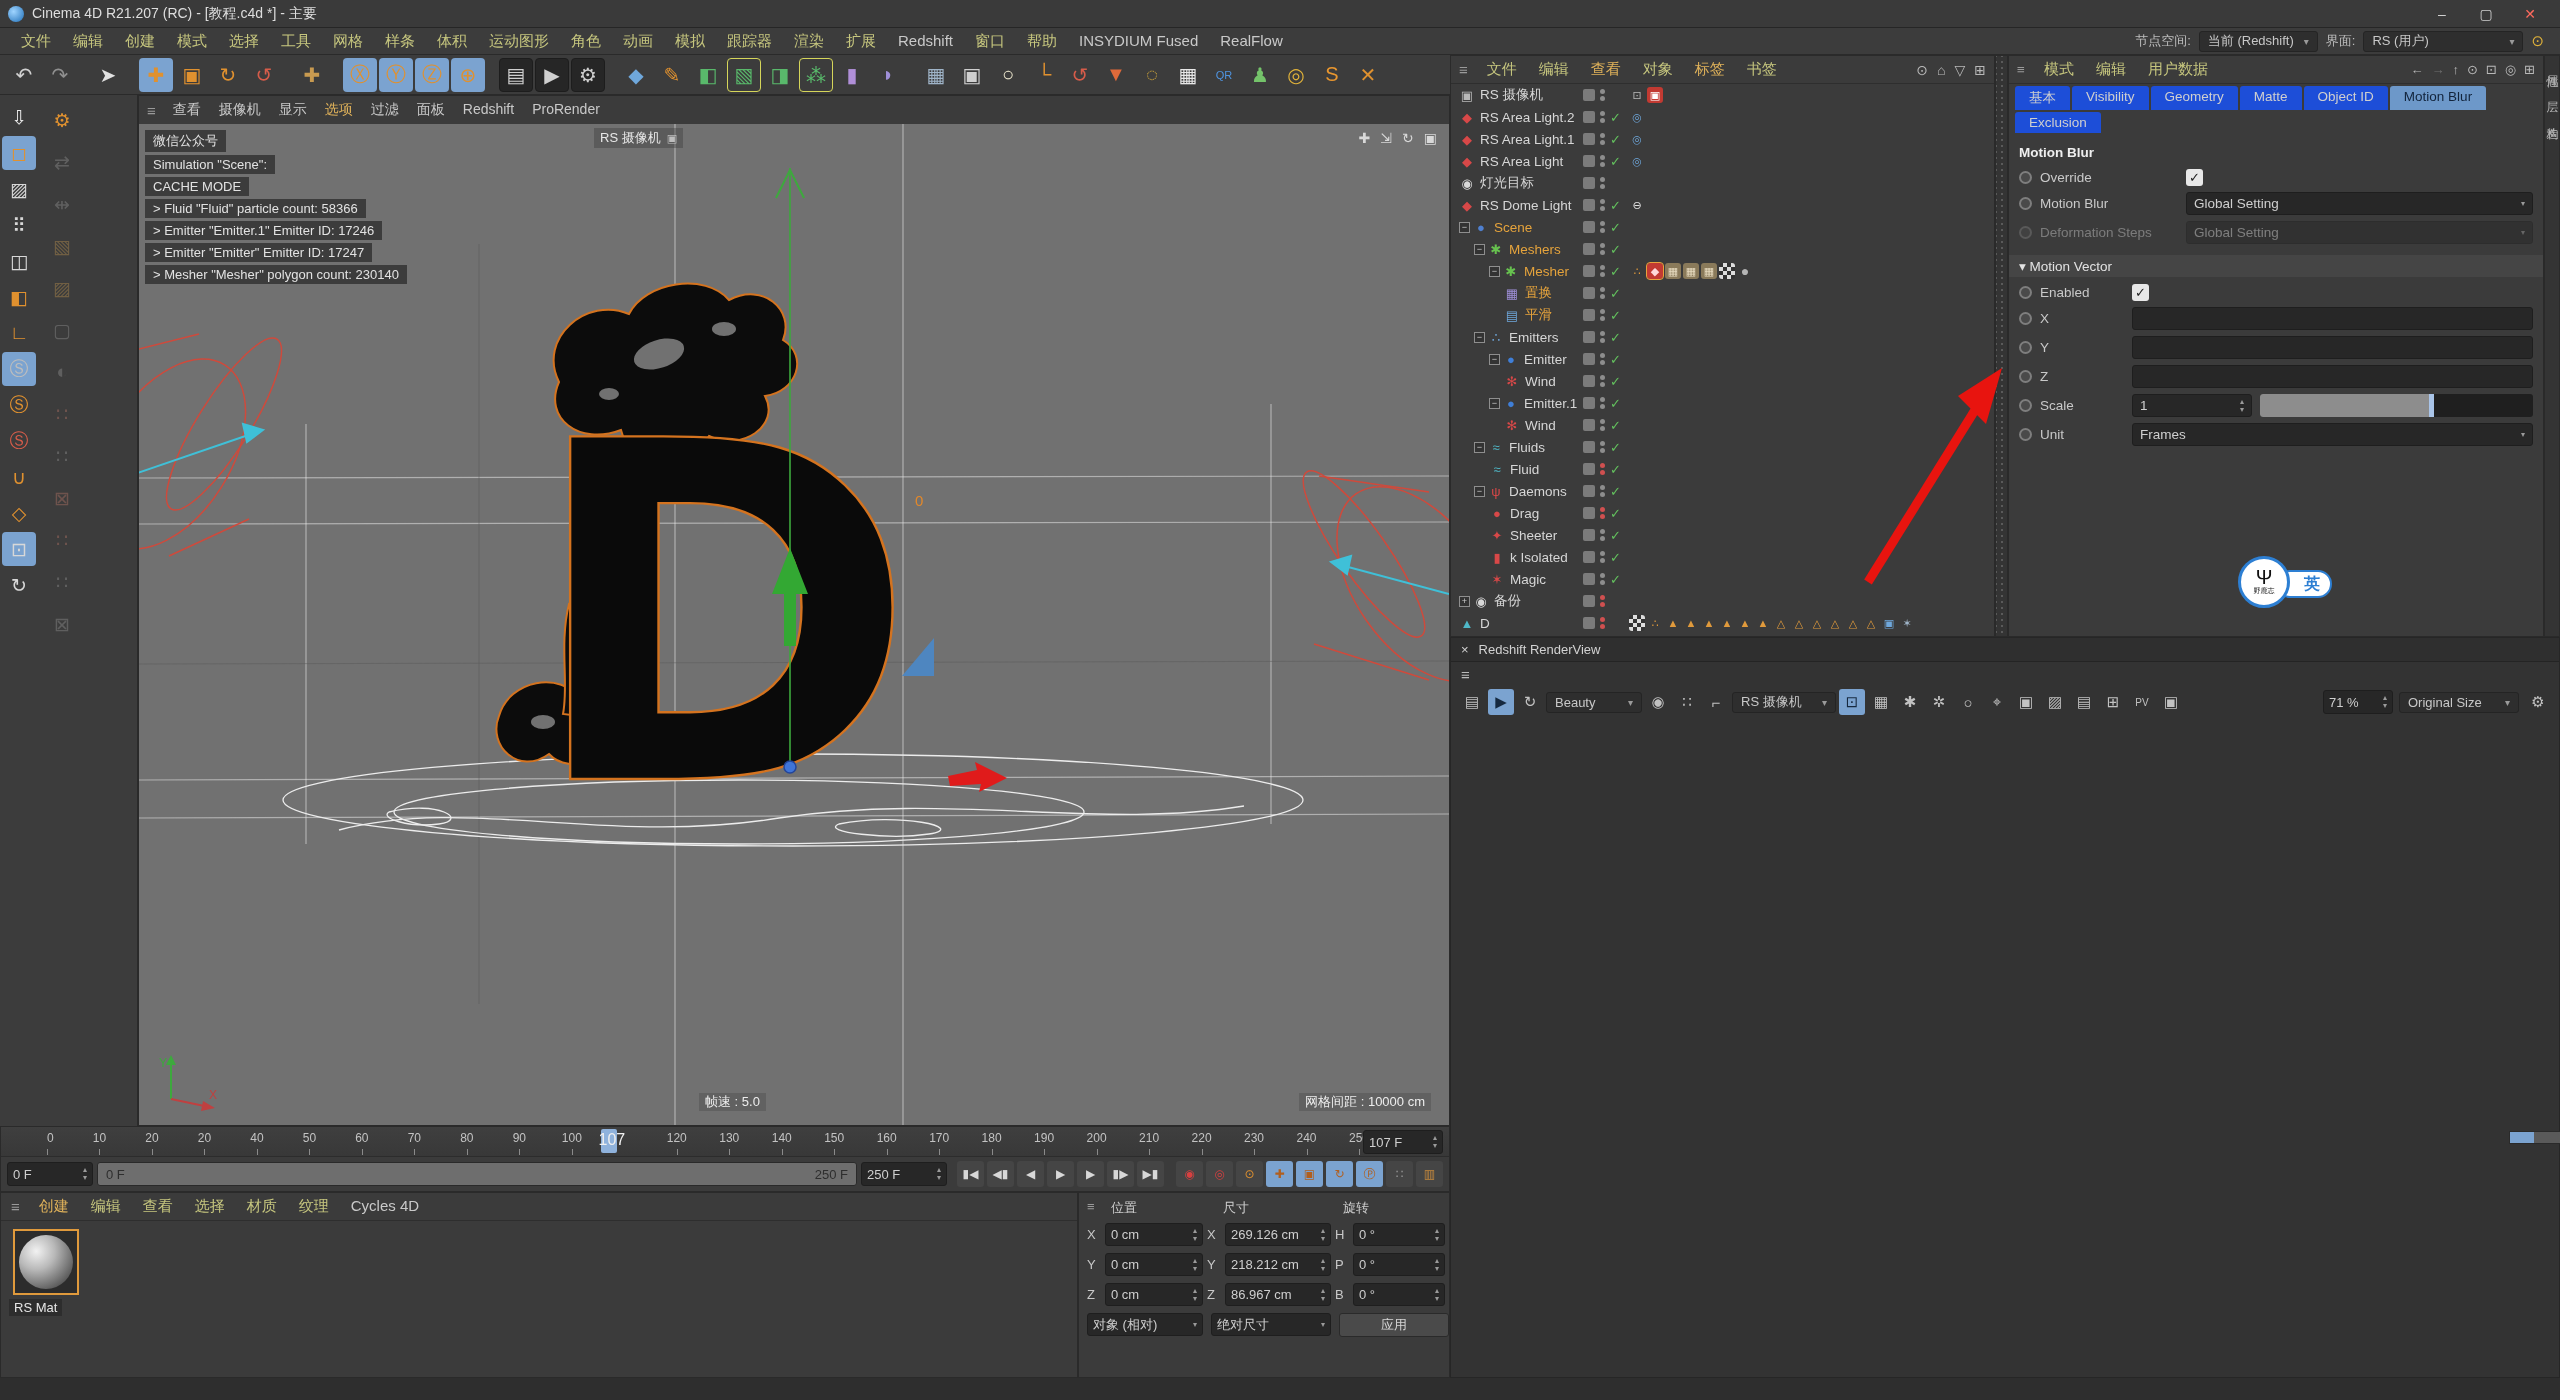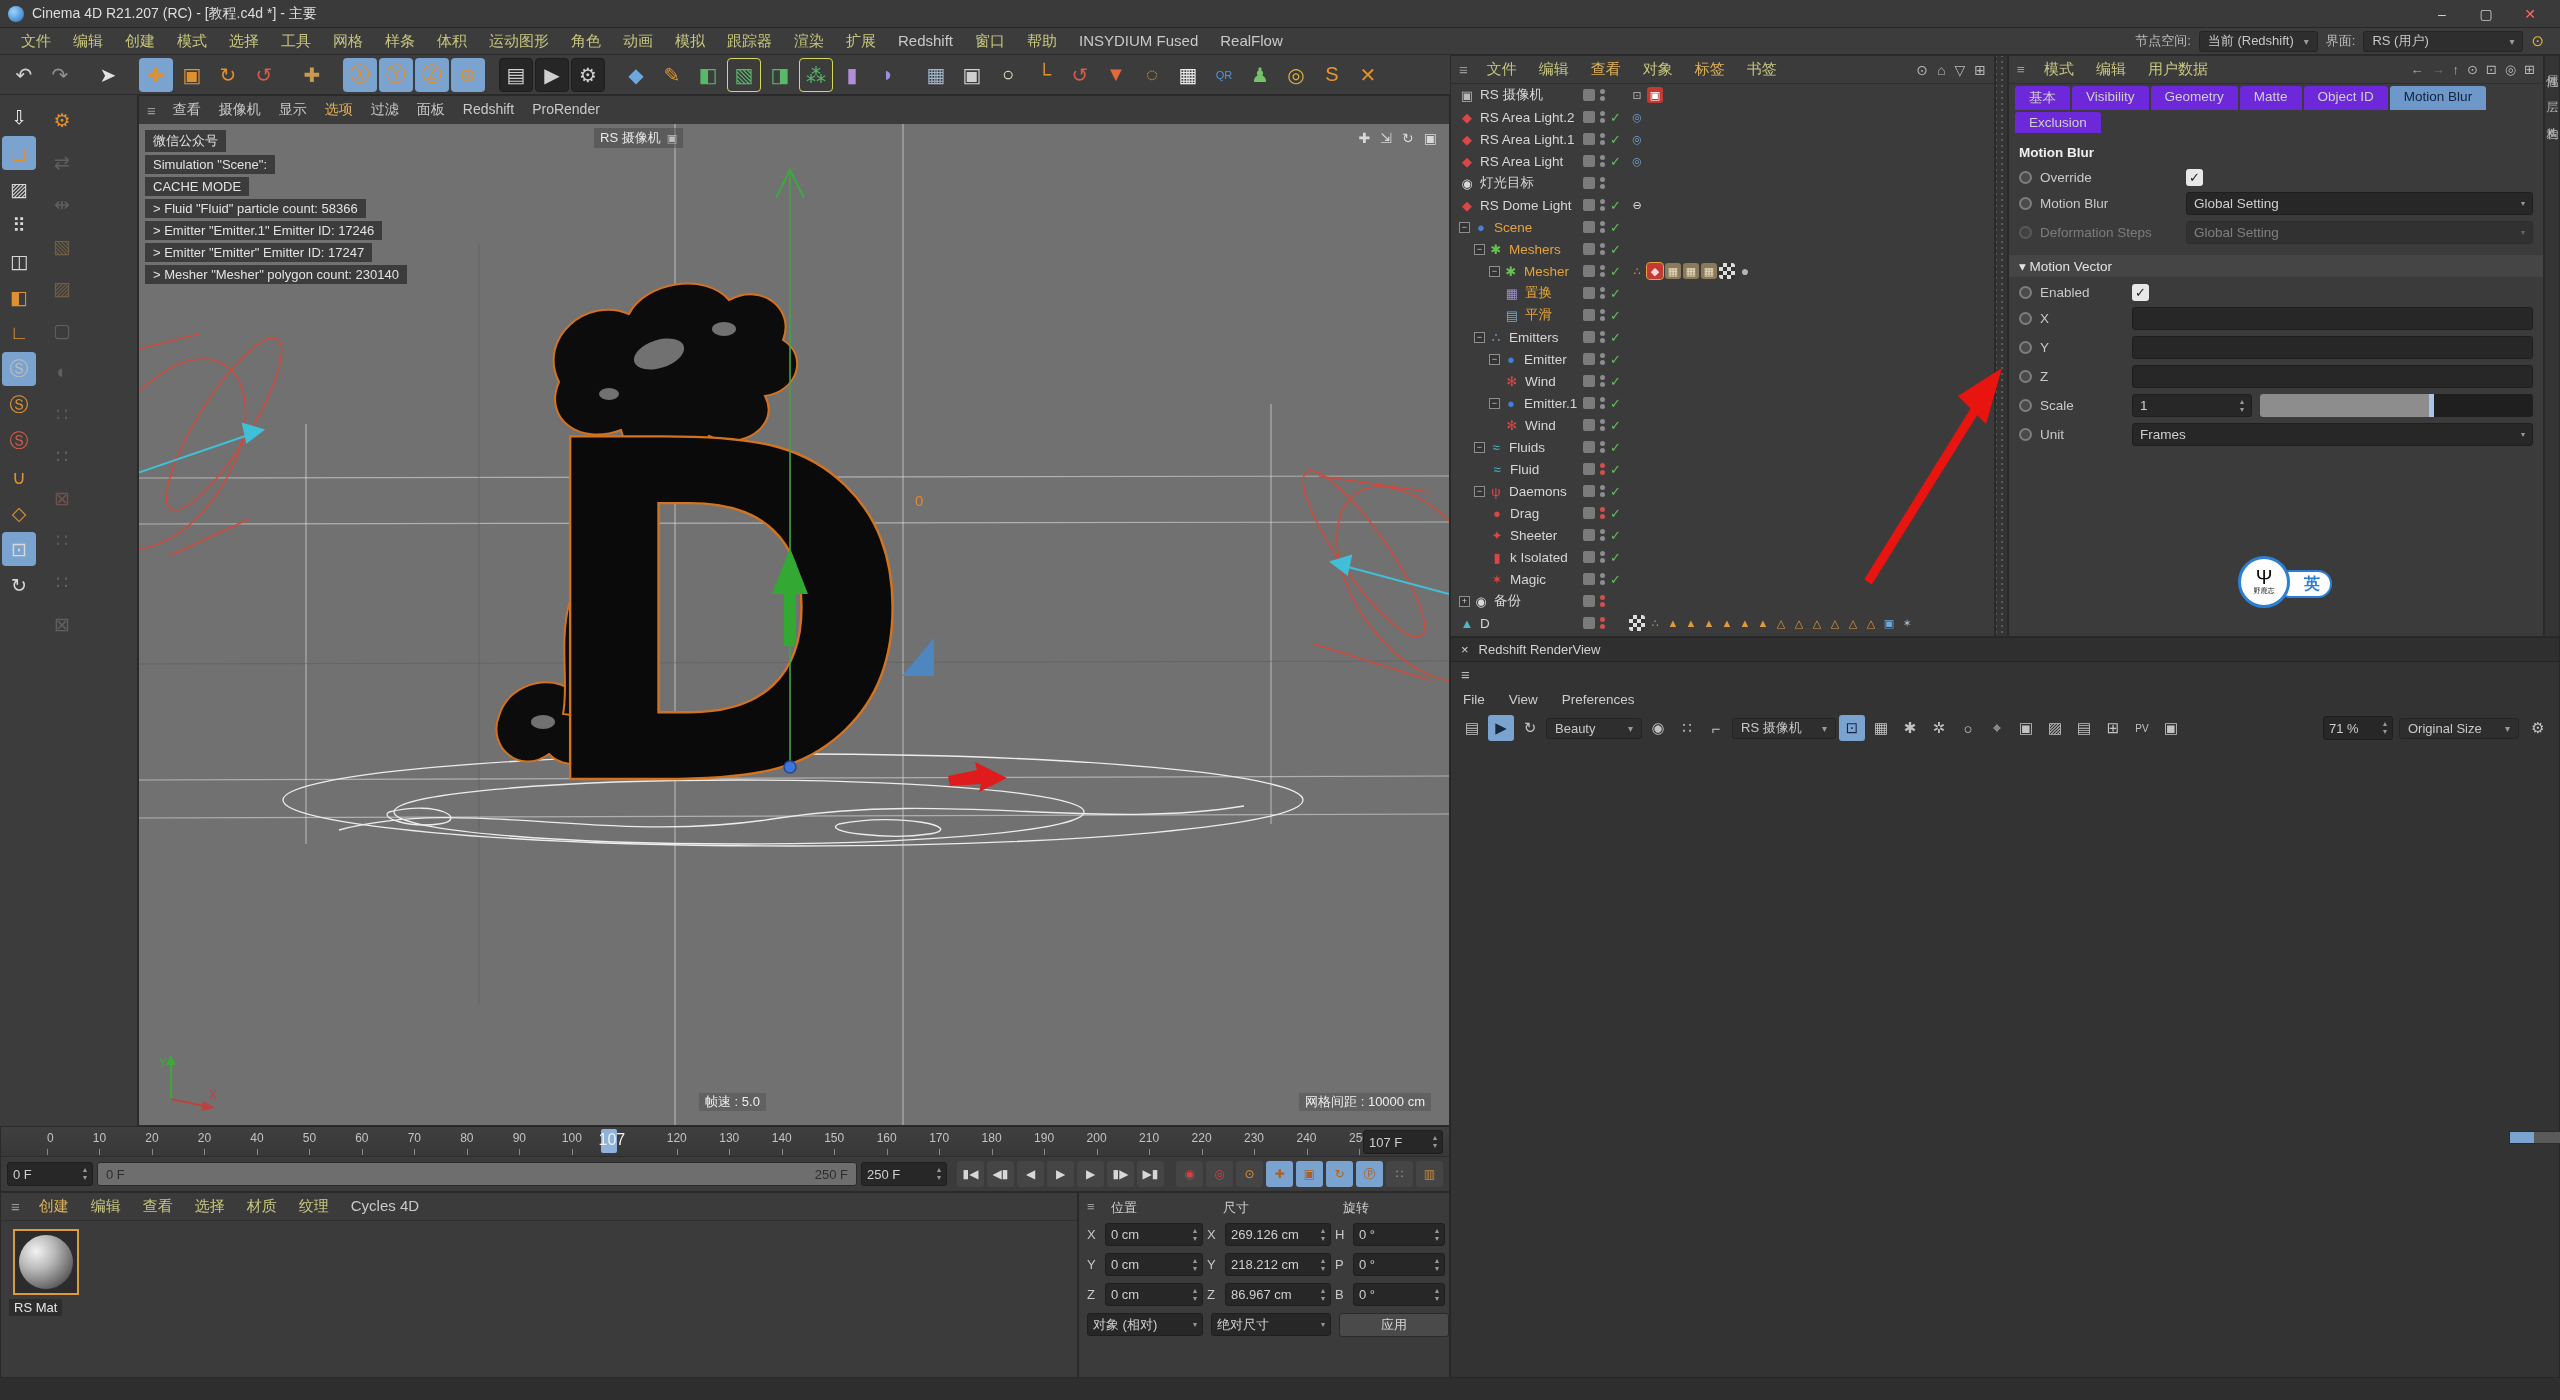--- a/index.html
+++ b/index.html
@@ -91,21 +91,21 @@
 .omtags{position:absolute;left:178px;display:flex;align-items:center;gap:2px}
 .tag{width:16px;height:16px;border-radius:3px;display:flex;align-items:center;justify-content:center;font-size:11px}
 #splitter{left:1995px;top:55px;width:13px;height:582px;background:#343434;border:1px solid #2a2a2a;background-image:radial-gradient(#5a5a5a 1px,transparent 1px);background-size:6px 6px;background-position:3px 3px}
 
 #attrman{left:2008px;top:55px;width:536px;height:582px;background:#3b3b3b;border:1px solid #2a2a2a;font-size:13.5px}
 #ammenu{height:28px;display:flex;align-items:center;padding:0 8px;gap:2px;border-bottom:1px solid #2e2e2e}
 #ammenu .ri{margin-left:auto;display:flex;gap:8px;color:#b9b9b9;font-size:13px}
 #amobj{display:flex;align-items:center;gap:8px;padding:6px 10px;color:#e3e3e3}
 #amobj .rsico{width:18px;height:18px;background:#c8372f;border-radius:3px;box-shadow:inset -3px -3px 0 #8f1f1c}
 #amtabs{display:flex;flex-wrap:wrap;gap:2px;padding:2px 6px}
-.amtab{background:#6d28d9;border-radius:3px 3px 0 0;padding:3px 14px;color:#cfcfcf}
+.amtab{background:#1d4ed8;border-radius:3px 3px 0 0;padding:3px 14px;color:#cfcfcf}
 .amtab.act{background:#6d98c9;color:#12243c}
 #amtitle{font-weight:bold;color:#efefef;padding:10px 10px 6px}
 .arow{display:flex;align-items:center;padding:3px 10px;gap:8px}
 .arow .bul{width:13px;height:13px;border-radius:50%;border:2px solid #7e7e7e;background:#4a4a4a;flex:none}
 .arow .lb{width:138px;color:#c9c9c9;flex:none}
 .arow.dis .lb,.arow.dis .bul{opacity:.45}
 .chkbox{width:17px;height:17px;background:#e8e8e8;border-radius:3px;color:#222;font-size:13px;display:flex;align-items:center;justify-content:center}
 .afield{flex:1;background:#272727;border:1px solid #1e1e1e;border-radius:3px;height:23px;display:flex;align-items:center;justify-content:space-between;padding:0 7px;color:#cfcfcf}
 .afield.dis{opacity:.45}
 #mv-hdr{background:#454545;margin:8px 0 4px;padding:3px 10px;color:#e2e2e2}
@@ -1216,25 +1216,20 @@
 </div>
 
 <div id="renderview" class="panel" style="left:1450px;top:637px;width:1110px;height:741px">
   <div id="rv-tab">
     <span>×</span>
     <span>Redshift RenderView</span>
   </div>
   <div id="rv-hb">
       <span>≡</span>
     </div>
-  <div id="rv-menus" id2="rvm">
-      <span>File</span>
-      <span>View</span>
-      <span>Preferences</span>
-    </div>
   <div id="rv-toolbar">
       <div class="rvico">▤</div>
       <div class="rvico on">▶</div>
       <div class="rvico">↻</div>
       <div class="ddbox" style="width: 96px; justify-content: space-between;">
         <span>Beauty</span>
         <span class="car">▾</span>
       </div>
       <div class="rvico">◉</div>
       <div class="rvico">∷</div>

